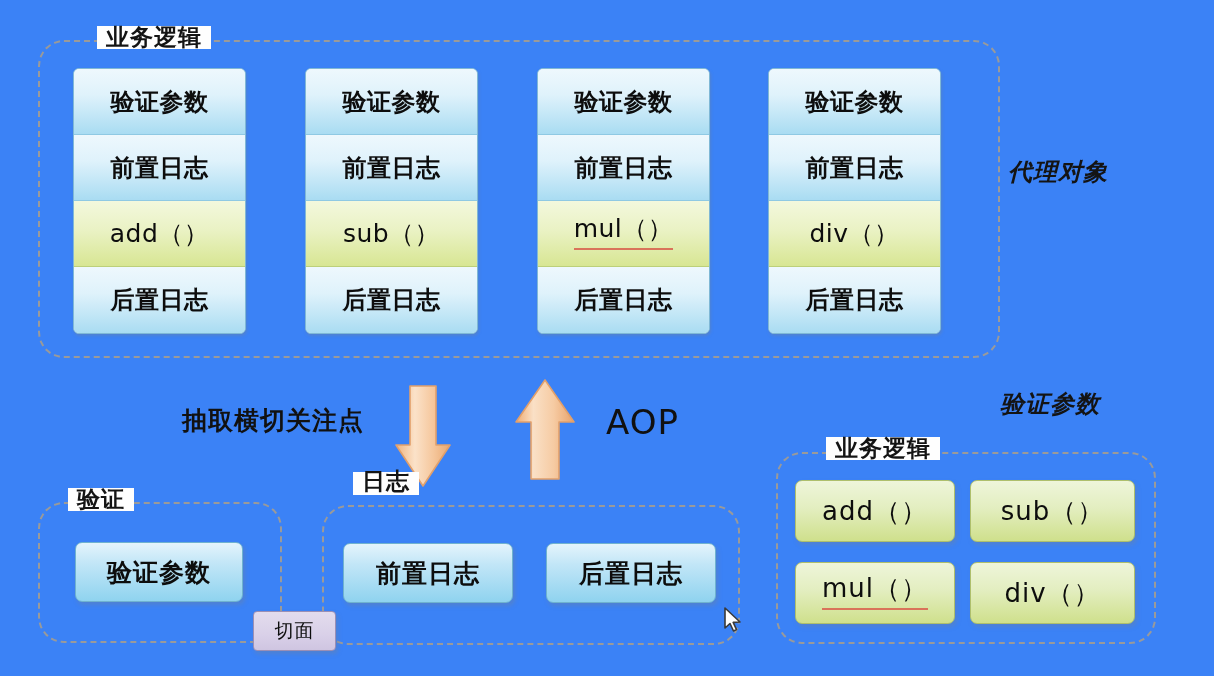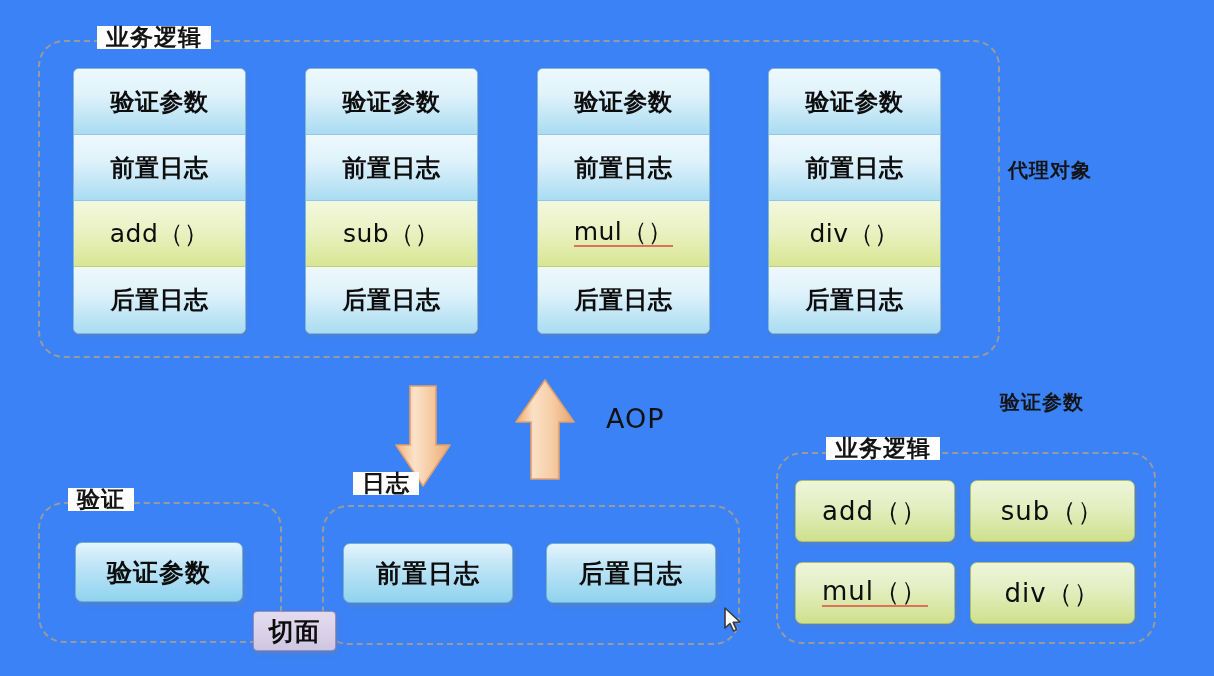--- a/index.html
+++ b/index.html
@@ -32,26 +32,27 @@
     padding: 0 9px;
     font-size: 23px;
     font-weight: 700;
     color: #141414;
     letter-spacing: 1px;
     white-space: nowrap;
     line-height: 1;
   }
   .outside-label {
     position: absolute;
-    font-size: 20px;
+    font-size: 24px;
     font-weight: 700;
     color: #141414;
     letter-spacing: 1px;
     white-space: nowrap;
     line-height: 1;
+    font-style: italic;
   }
 
   
   .proxy-card {
     position: absolute;
     width: 173px;
     border: 1px solid #7fb8d6;
     border-radius: 6px;
     box-sizing: border-box;
     overflow: hidden;
@@ -102,44 +103,44 @@
   .flat-box.green {
     background: linear-gradient(to bottom, #eef5da 0%, #e3eec0 45%, #cfe08c 100%);
     border: 1px solid #aebf6c;
     font-weight: 400;
     font-size: 26px;
   }
   .flat-box.purple {
     background: linear-gradient(to bottom, #e3dced 0%, #d9d0e8 60%, #cfc5e1 100%);
     border: 1px solid #9b8fb5;
     border-radius: 4px;
-    font-weight: 700;
-    font-size: 25px;
+    font-weight: 400;
+    font-size: 19px;
   }
 
   .underlined {
     border-bottom: 2px solid #d9735a;
-    padding-bottom: 1px;
+    padding-bottom: 8px;
     line-height: .95;
   }
 
   
   .arrow { position: absolute; }
 
   
   .anno {
     position: absolute;
     font-size: 25px;
     font-weight: 700;
     color: #111;
     letter-spacing: 1px;
     white-space: nowrap;
     line-height: 1;
   }
-  .anno.latin { font-weight: 400; font-size: 27px; }
+  .anno.latin { font-weight: 400; font-size: 34px; }
 
   .cursor { position: absolute; }
 </style>
 </head>
 <body>
 
 <div id="canvas">
 
   <div class="dashed-box" style="left:38px; top:40px; width:962px; height:318px;"></div>
   <div class="group-label" style="left:97px; top:26px;">业务逻辑</div>
@@ -168,20 +169,21 @@
     <div class="cell blue last">后置日志</div>
   </div>
 
   <div class="proxy-card" style="left:768px; top:68px;">
     <div class="cell blue">验证参数</div>
     <div class="cell blue">前置日志</div>
     <div class="cell green">div（）</div>
     <div class="cell blue last">后置日志</div>
   </div>
 
+  <div class="anno" style="left:182px; top:408px;">抽取横切关注点</div>
 
   <svg class="arrow" style="left:392px; top:383px;" width="62" height="108" viewBox="0 0 62 108">
     <defs>
       <linearGradient id="gdown" x1="0" y1="0" x2="1" y2="0">
         <stop offset="0%" stop-color="#f1b47e"></stop>
         <stop offset="35%" stop-color="#fbe2c9"></stop>
         <stop offset="70%" stop-color="#f5c69b"></stop>
         <stop offset="100%" stop-color="#e9a871"></stop>
       </linearGradient>
     </defs>
@@ -200,21 +202,21 @@
     <path d="M33,3 L62,45 L47,45 L47,102 L19,102 L19,45 L4,45 Z" fill="url(#gup)" stroke="#e2a06b" stroke-width="1.6" stroke-linejoin="round"></path>
   </svg>
 
   <div class="anno latin" style="left:606px; top:405px;">AOP</div>
 
   <div class="dashed-box" style="left:38px; top:502px; width:244px; height:141px;"></div>
   <div class="group-label" style="left:68px; top:488px;">验证</div>
   <div class="flat-box blue" style="left:75px; top:542px; width:168px; height:60px;">验证参数</div>
 
   <div class="dashed-box" style="left:322px; top:505px; width:418px; height:140px;"></div>
-  <div class="group-label" style="left:353px; top:472px;">日志</div>
+  <div class="group-label" style="left:353px; top:472px;font-family:Liberation Mono, monospace;">日志</div>
   <div class="flat-box blue" style="left:343px; top:543px; width:170px; height:60px;">前置日志</div>
   <div class="flat-box blue" style="left:546px; top:543px; width:170px; height:60px;">后置日志</div>
 
   <div class="flat-box purple" style="left:253px; top:611px; width:83px; height:40px; z-index:5;">切面</div>
 
   <div class="outside-label" style="left:1000px; top:392px;">验证参数</div>
   <div class="dashed-box" style="left:776px; top:452px; width:380px; height:192px;"></div>
   <div class="group-label" style="left:826px; top:437px;">业务逻辑</div>
 
   <div class="flat-box green" style="left:795px; top:480px; width:160px; height:62px;">add（）</div>

